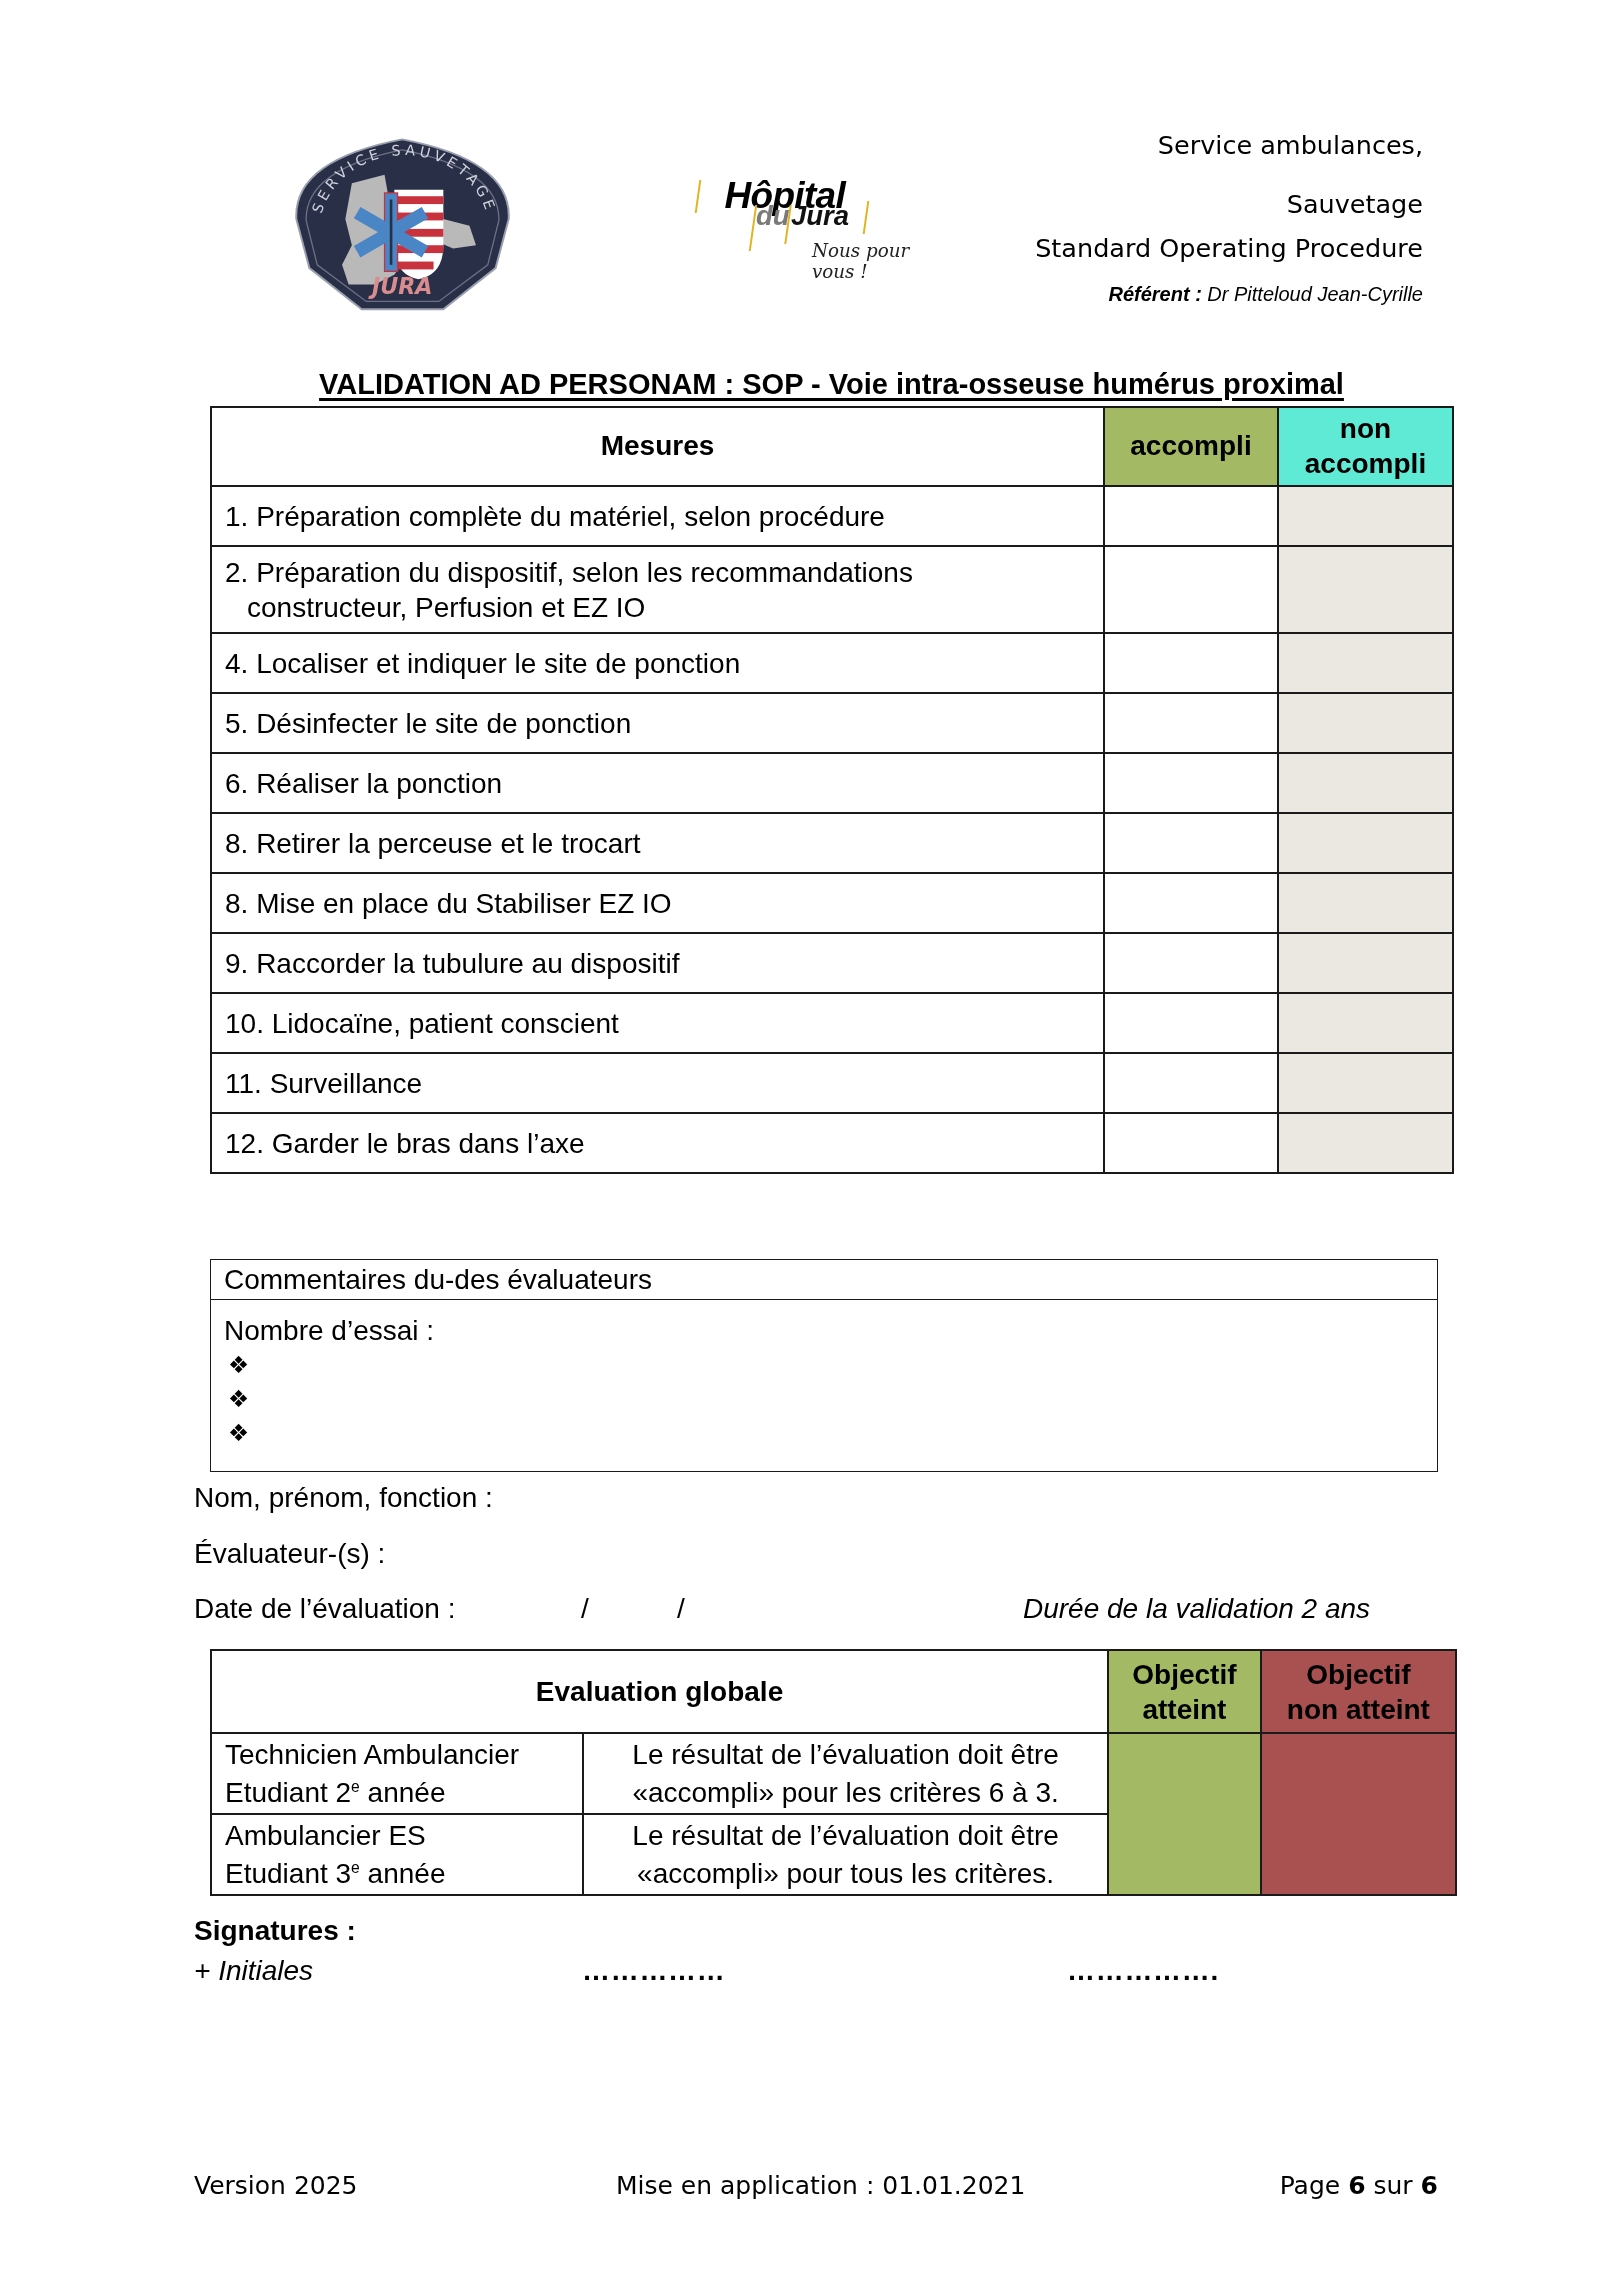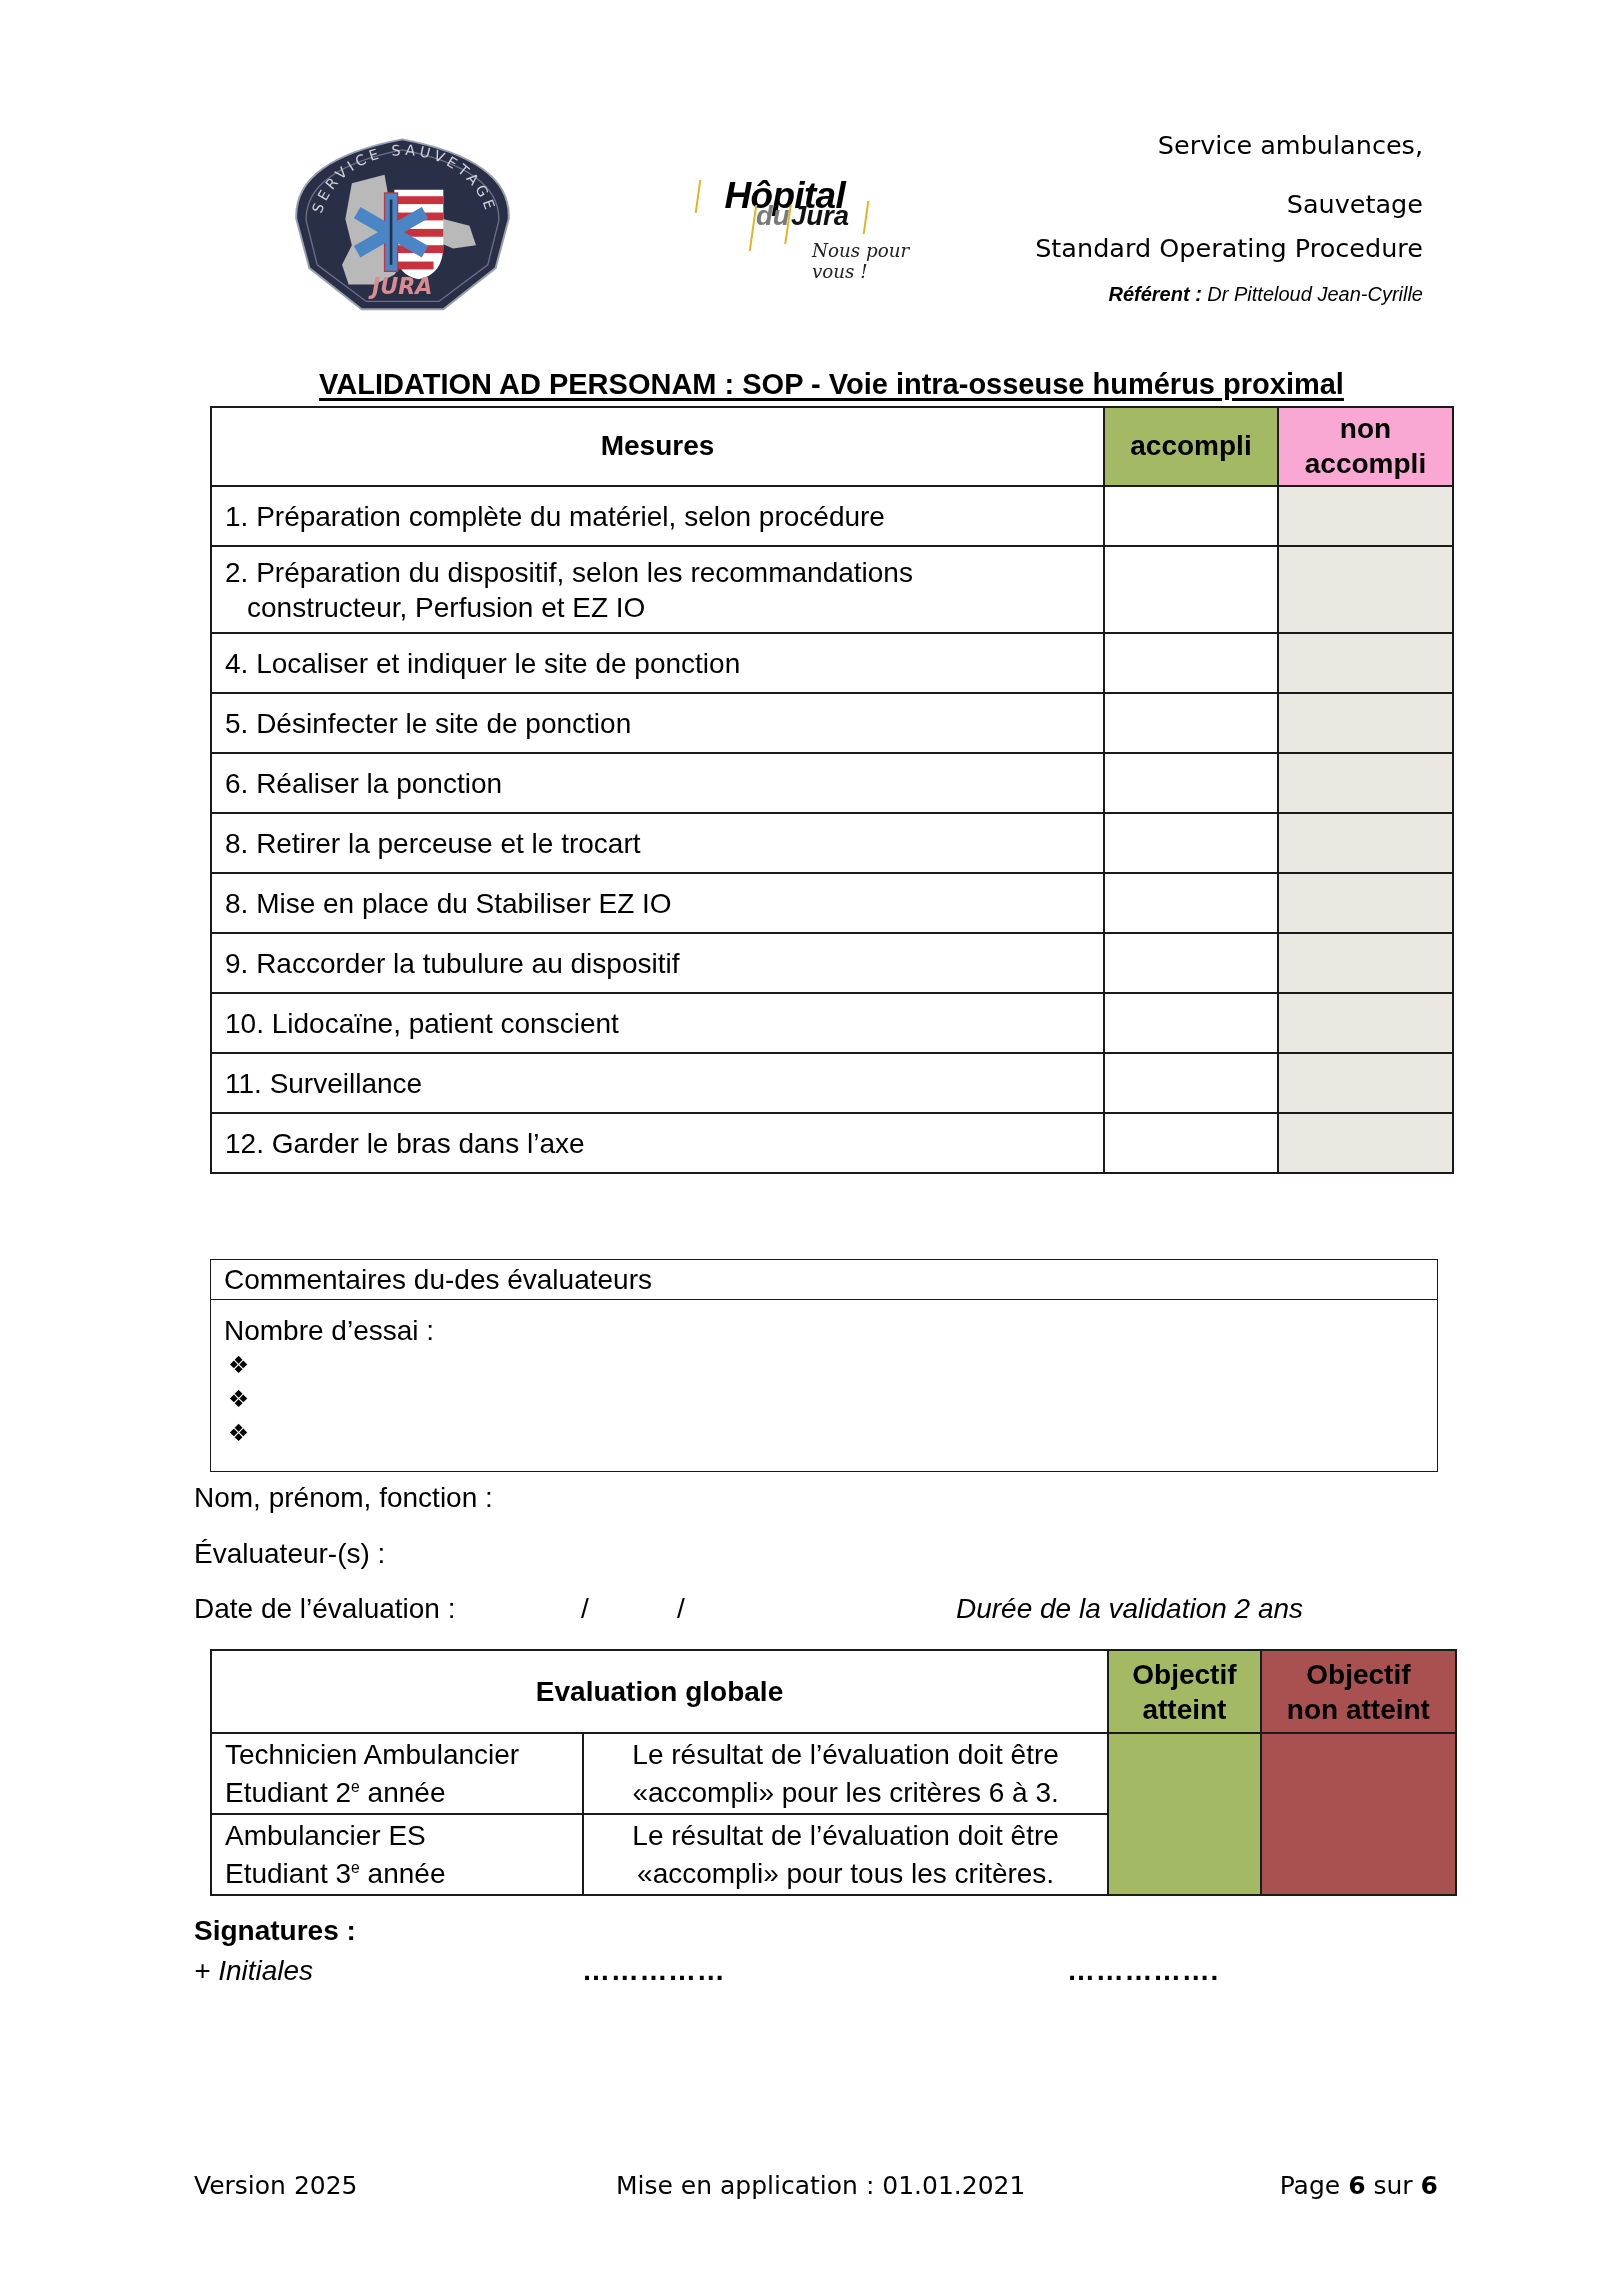--- a/index.html
+++ b/index.html
@@ -18,21 +18,21 @@
   .hdr-ref b { font-weight:bold; }
   
   .doc-title { left:210px; width:1243px; top:368px; text-align:center; font-weight:bold; font-size:29px; }
   .doc-title span { text-decoration:underline; text-decoration-thickness:2.6px; text-underline-offset:3.9px; }
   
   table { border-collapse:collapse; position:absolute; }
   td, th { border:2px solid #1a1a1a; padding:0; }
   .mt { left:210px; top:406px; width:1244px;padding-left:24px; }
   .mt th { font-weight:bold; font-size:28px; height:77px; text-align:center; vertical-align:middle; line-height:1.22; }
   .mt .c-acc { background:#a3b964; width:172px; }
-  .mt .c-non { background:#f9a8d4; width:173px; }
+  .mt .c-non { background:#5eead4; width:173px; }
   .mt td.m { font-size:28px; padding-left:13px; vertical-align:middle; line-height:1.25; }
   .mt td.a { background:#ffffff; }
   .mt td.n { background:#ebe8e1; }
   .mt tr.r { height:60px; }
   .mt tr.r2 { height:87px; }
   .indent { padding-left:22px; display:inline-block; }
   
   .ct { left:210px; top:1259px; width:1228px; }
   .ct td { font-size:28px; padding-left:13px; vertical-align:top; border-width:1.3px; }
   .ct .hd { height:39px; vertical-align:middle; }
@@ -190,21 +190,21 @@
   </td>
       </tr>
 </tbody>
   </table>
 
 <div class="abs field" style="top:1482px;">Nom, prénom, fonction :</div>
 <div class="abs field" style="top:1538px;">Évaluateur-(s) :</div>
 <div class="abs field" style="top:1593px;">Date de l’évaluation :</div>
 <div class="abs field" style="top:1593px;left:581px;">/</div>
 <div class="abs field" style="top:1593px;left:677px;">/</div>
-<div class="abs field italic" style="top:1593px;left:956px;">Durée de la validation 2 ans</div>
+<div class="abs field italic" style="top:1593px;left:1023px;">Durée de la validation 2 ans</div>
 
 <table class="et">
   <tbody>
       <tr>
     <th colspan="2">Evaluation globale</th>
     <th class="g">
       <span>Objectif</span><br>
       <span>atteint</span>
     </th>
     <th class="rd">

